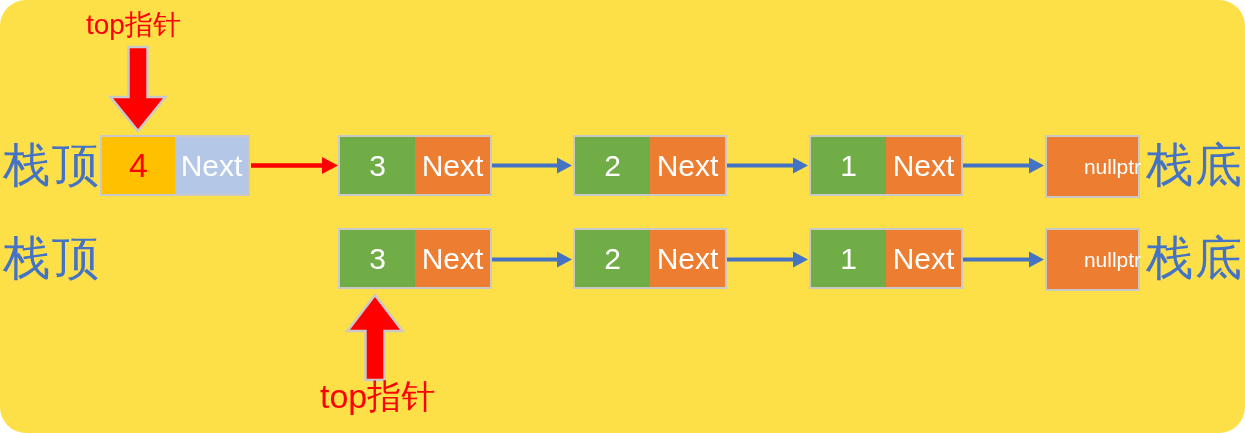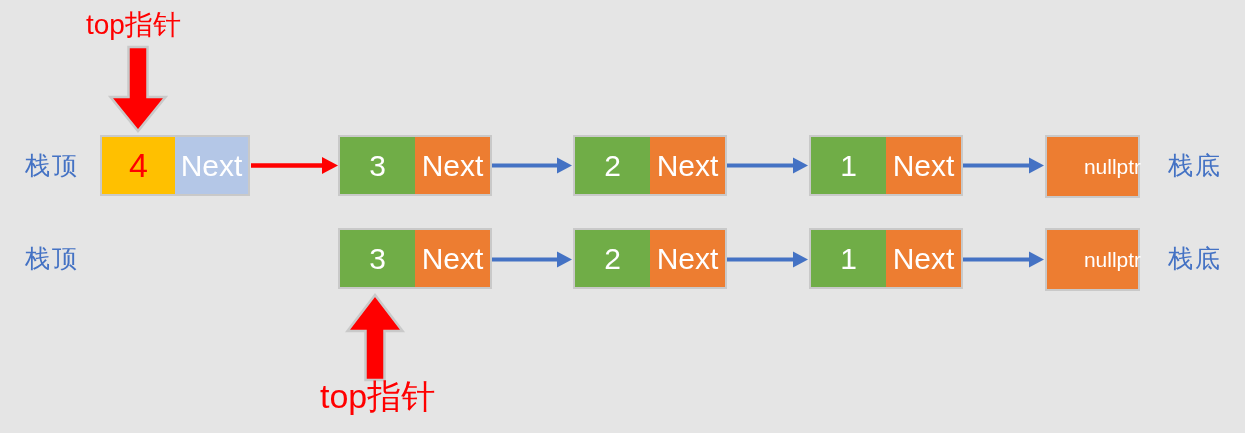--- a/index.html
+++ b/index.html
@@ -1,29 +1,30 @@
 <!DOCTYPE html>
 <html><head>
 <meta charset="utf-8">
 <style>
   html,body{margin:0;padding:0;background:#ffffff;}
   #canvas{
     position:relative;
     width:1245px;height:433px;
-    background:#e5e5e5;
+    background:#fde047;
     font-family:"Liberation Sans", sans-serif;
     overflow:hidden;
+    border-radius:26px;
   }
   .side-label{
     position:absolute;
     height:61px;
     display:flex;align-items:center;justify-content:center;
     color:#4472C4;
     font-family:Liberation Serif, serif;
-    font-size:25px;
+    font-size:47px;
     letter-spacing:2px;
     white-space:nowrap;
   }
   .node{
     position:absolute;
     height:61px;
     display:flex;
     border:2px solid #C9C9C9;
     box-sizing:border-box;
   }

